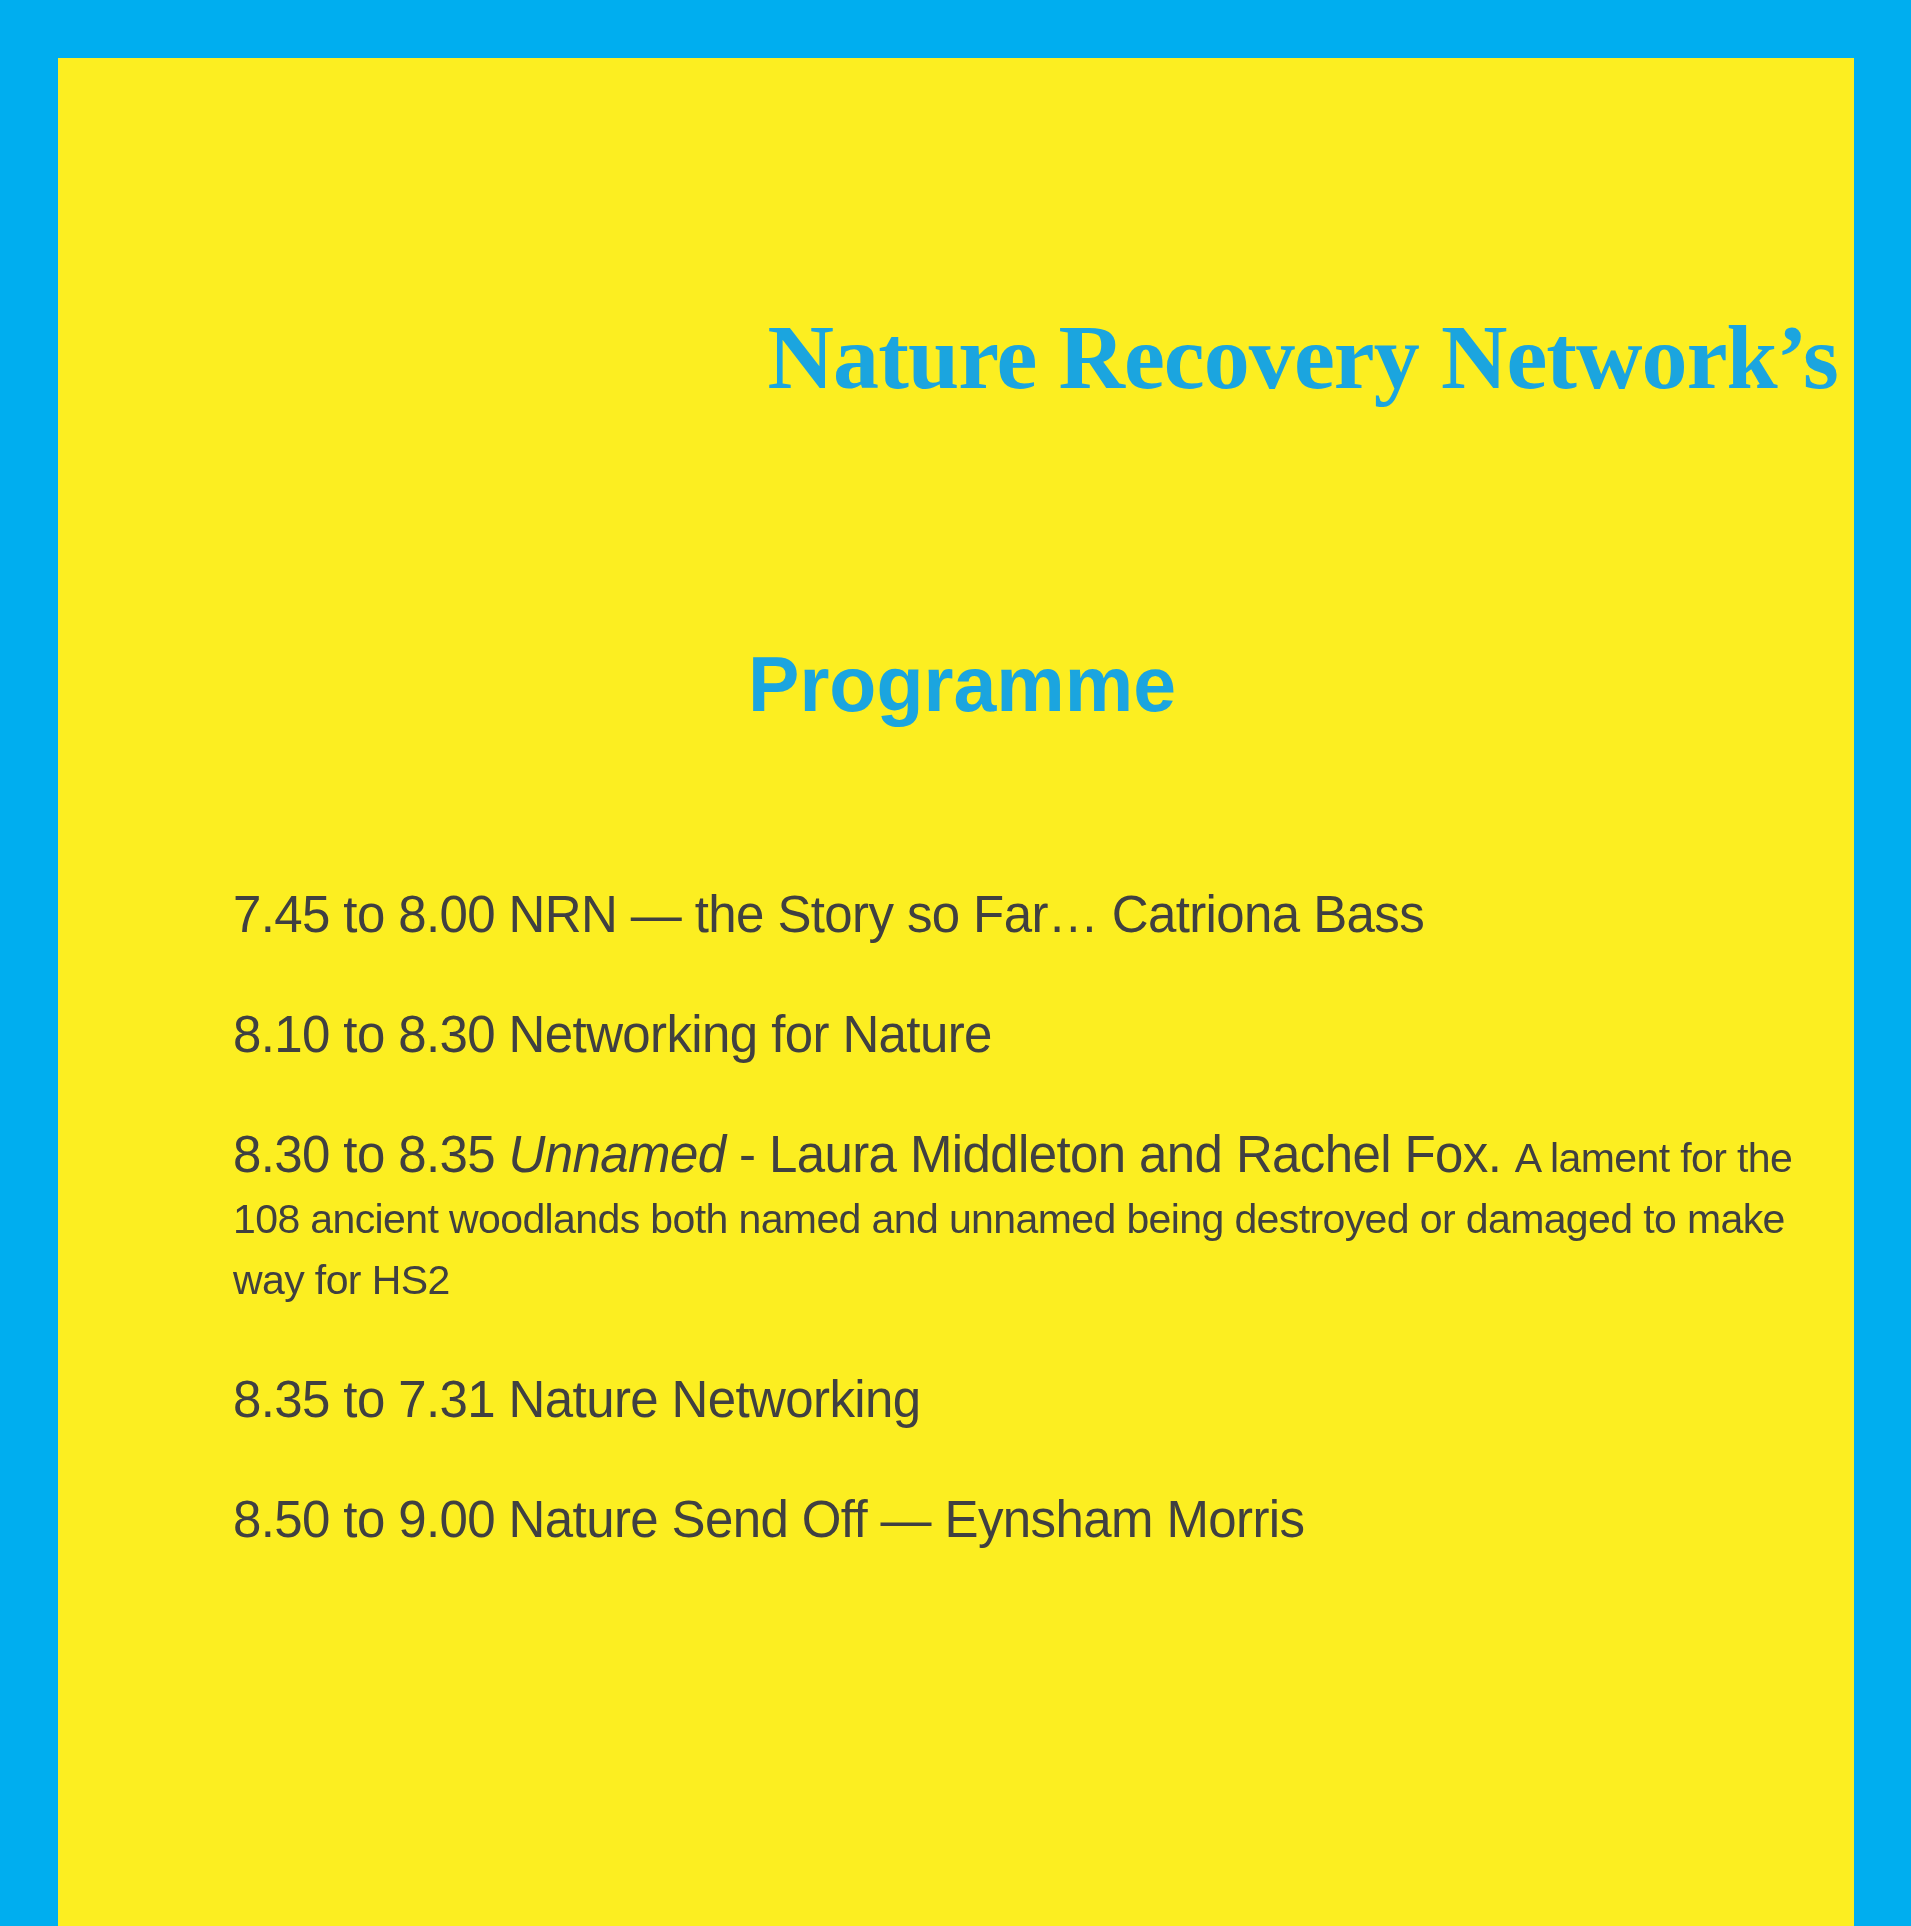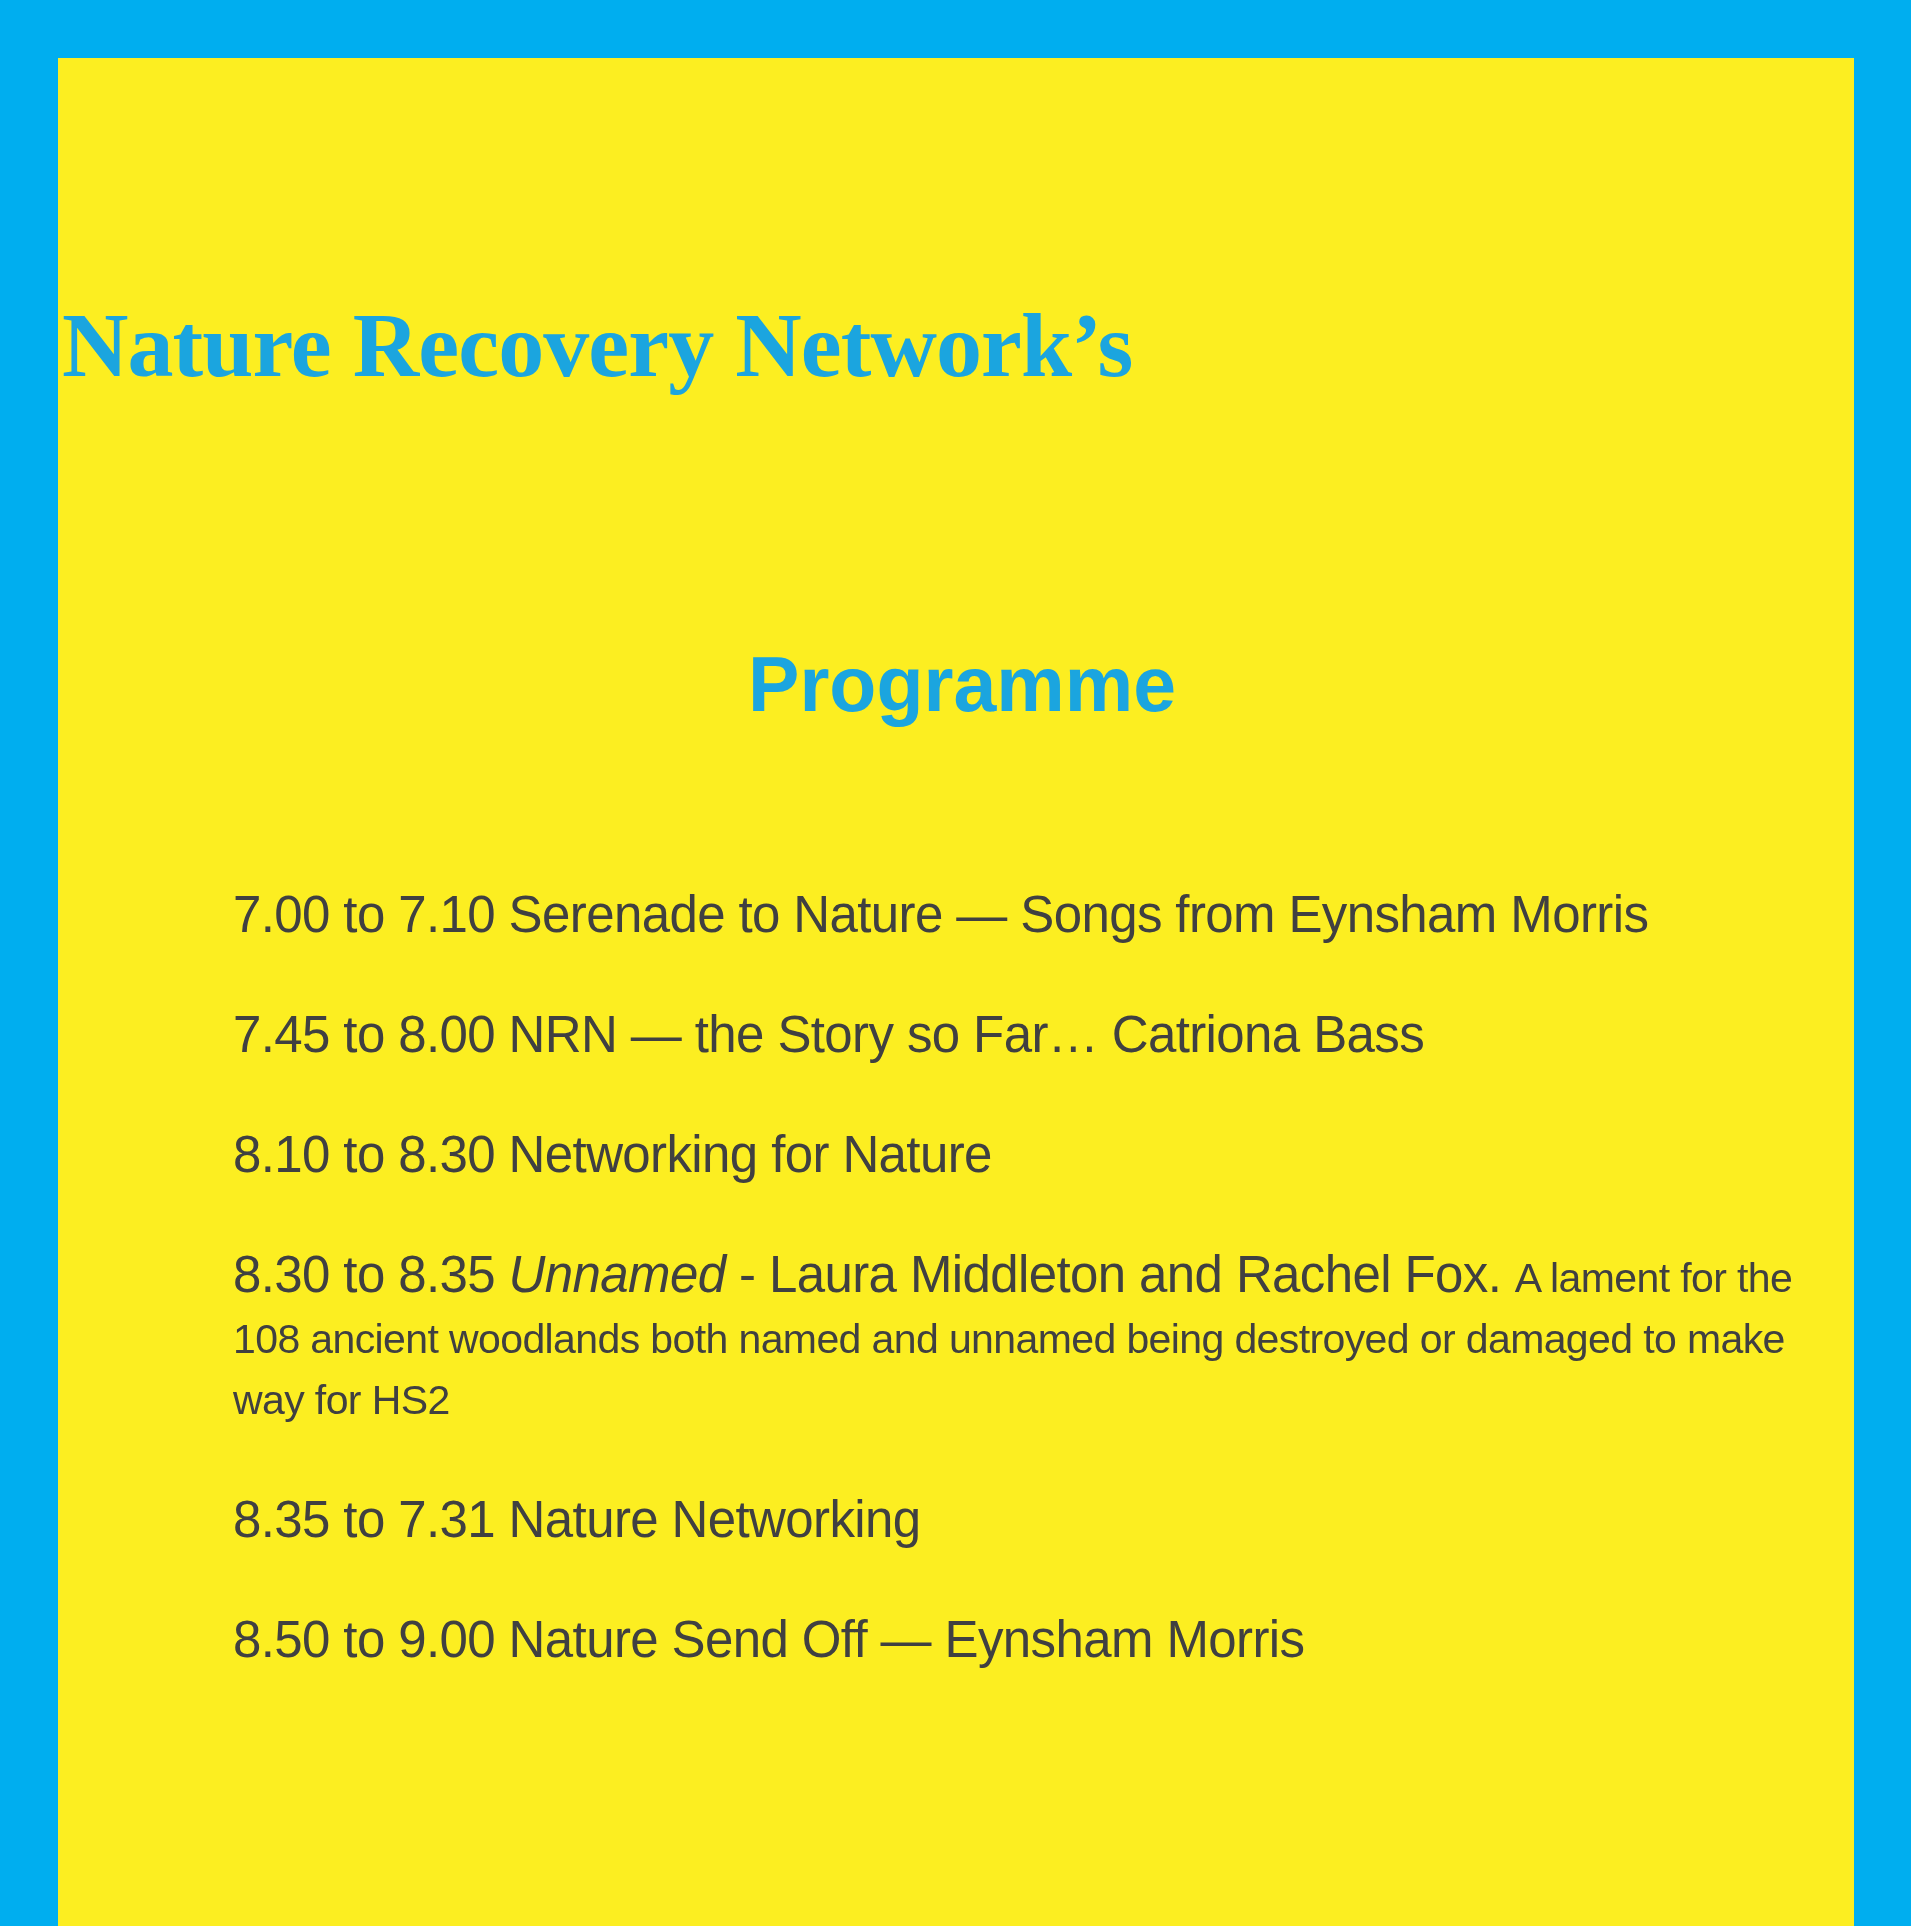--- a/index.html
+++ b/index.html
@@ -15,22 +15,22 @@
     font-family:"Liberation Sans","DejaVu Sans",sans-serif;
     background:var(--cyan);
     position:relative;
   }
   .page{position:absolute;inset:0;background:var(--cyan);}
   .panel{
     position:absolute;left:58px;top:58px;width:1796px;height:2588px;
     background:var(--yellow);
   }
   .title{
-    position:absolute;left:0;right:0;top:225px;margin:4px;
-    text-align:left;
+    position:absolute;left:0;right:0;top:225px;margin:16px;
+    text-align:right;
     font-family:"Liberation Serif","DejaVu Serif",serif;
     font-weight:bold;
     font-size:92px;line-height:116px;
     color:var(--accent);
     letter-spacing:-0.01em;
   }
   .programme-heading{
     position:absolute;left:12px;right:0;top:576px;margin:0;
     text-align:center;
     font-family:"Liberation Sans","DejaVu Sans",sans-serif;
@@ -52,21 +52,20 @@
 <body>
 
 <div class="page">
   <div class="panel">
 
     <h1 class="title"><span>Nature Recovery Network’s</span><br></h1>
 
     <h2 class="programme-heading">Programme</h2>
 
     <div class="schedule">
-      <p>7.00 to 7.10 Serenade to Nature — Songs from Eynsham Morris</p>
       <p>7.45 to 8.00 NRN — the Story so Far… Catriona Bass</p>
       <p>8.10 to 8.30 Networking for Nature</p>
       <p><span>8.30 to 8.35 </span><em>Unnamed</em><span> - Laura Middleton and Rachel Fox. </span><span class="small">A lament for the 108 ancient woodlands both named and unnamed being destroyed or damaged to make way for HS2</span></p>
       <p>8.35 to 7.31 Nature Networking</p>
       <p>8.50 to 9.00 Nature Send Off — Eynsham Morris</p>
     </div>
 
   </div>
 
 </div>

